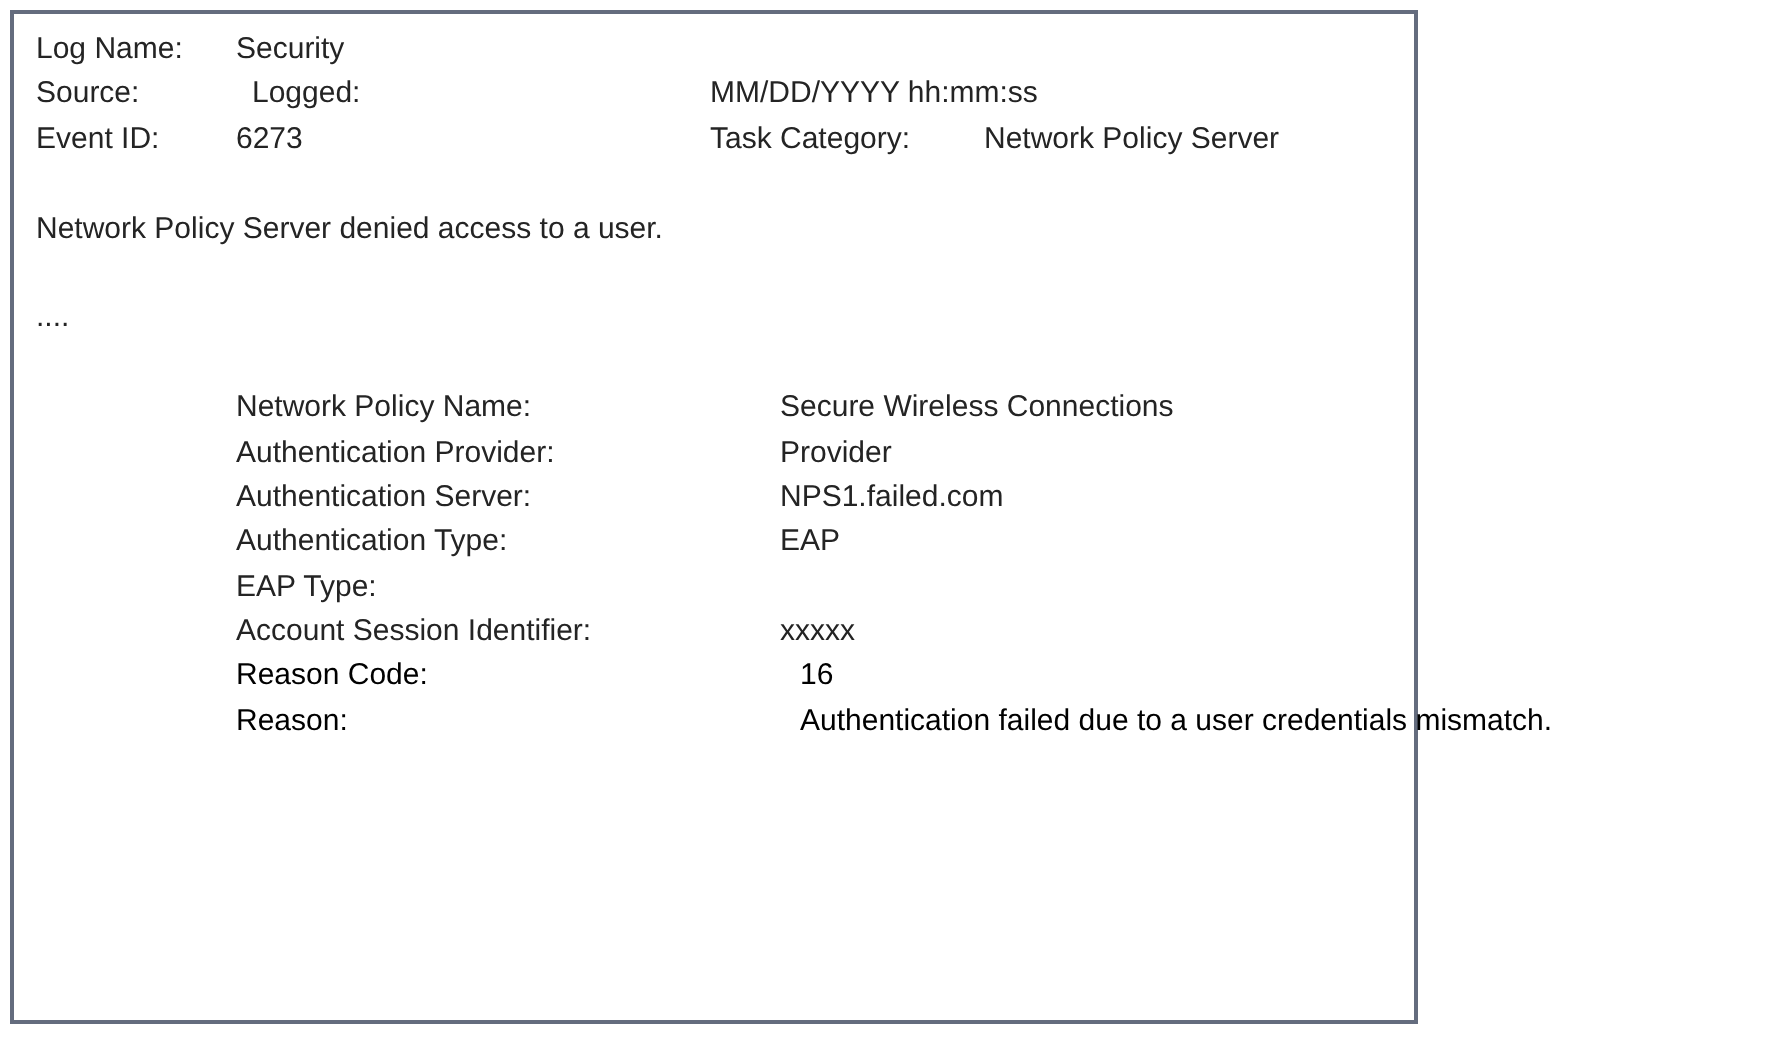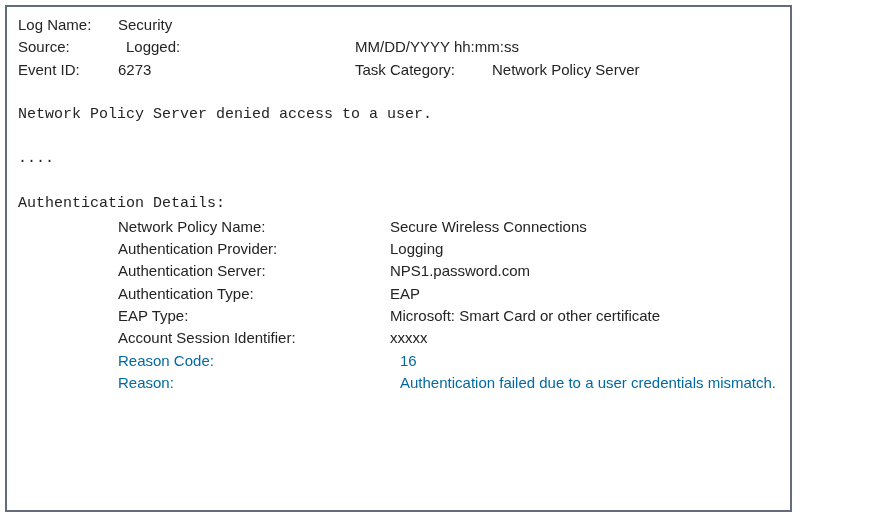--- a/index.html
+++ b/index.html
@@ -6,46 +6,46 @@
     margin: 0;
     padding: 0;
     background: #ffffff;
     width: 896px;
     height: 521px;
     overflow: hidden;
   }
   .event-panel {
     box-sizing: border-box;
     margin: 5px 6px 9px 5px;
-    width: 787px;
+    width: 704px;
     height: 507px;
     border: 2px solid #646c7e;
     background: #ffffff;
     padding: 7px 12px 0 11px;
     font-family: "Liberation Sans", sans-serif;
     font-size: 15px;
     line-height: 22.4px;
     color: #242424;
   }
-  .line { height: 22.4px; white-space: nowrap; font-family: Liberation Mono, monospace; }
+  .line { height: 22.4px; white-space: nowrap; }
   .blank { height: 22.4px; }
   .header-row {
     display: grid;
     grid-template-columns: 100px 237px 137px 1fr;
     height: 22.4px;
     white-space: nowrap;
   }
   .detail-row {
     display: grid;
     grid-template-columns: 272px 1fr;
     padding-left: 100px;
     height: 22.4px;
     white-space: nowrap;
   }
-  .red { color: #0369a1; }
+  .red { color: #000000; }
   .indent { padding-left: 10px; }
   .indent-sm { padding-left: 8px; }
   .footer-note { margin-left: -4px; }
 </style>
 </head>
 <body>
 
 <div class="event-panel">
 
   <div>
@@ -71,42 +71,40 @@
   <div class="blank"></div>
 
   <div class="line">Network Policy Server denied access to a user.</div>
 
   <div class="blank"></div>
 
   <div class="line">....</div>
 
   <div class="blank"></div>
 
-  <div class="line">Authentication Details:</div>
 
   <div>
     <div class="detail-row">
       <span>Network Policy Name:</span>
       <span>Secure Wireless Connections</span>
     </div>
     <div class="detail-row">
       <span>Authentication Provider:</span>
-      <span>Logging</span>
+      <span>Provider</span>
     </div>
     <div class="detail-row">
       <span>Authentication Server:</span>
-      <span>NPS1.password.com</span>
+      <span>NPS1.failed.com</span>
     </div>
     <div class="detail-row">
       <span>Authentication Type:</span>
       <span>EAP</span>
     </div>
     <div class="detail-row">
       <span>EAP Type:</span>
-      <span>Microsoft: Smart Card or other certificate</span>
     </div>
     <div class="detail-row">
       <span>Account Session Identifier:</span>
       <span>xxxxx</span>
     </div>
     <div class="detail-row red">
       <span>Reason Code:</span>
       <span class="indent">16</span>
     </div>
     <div class="detail-row red">

